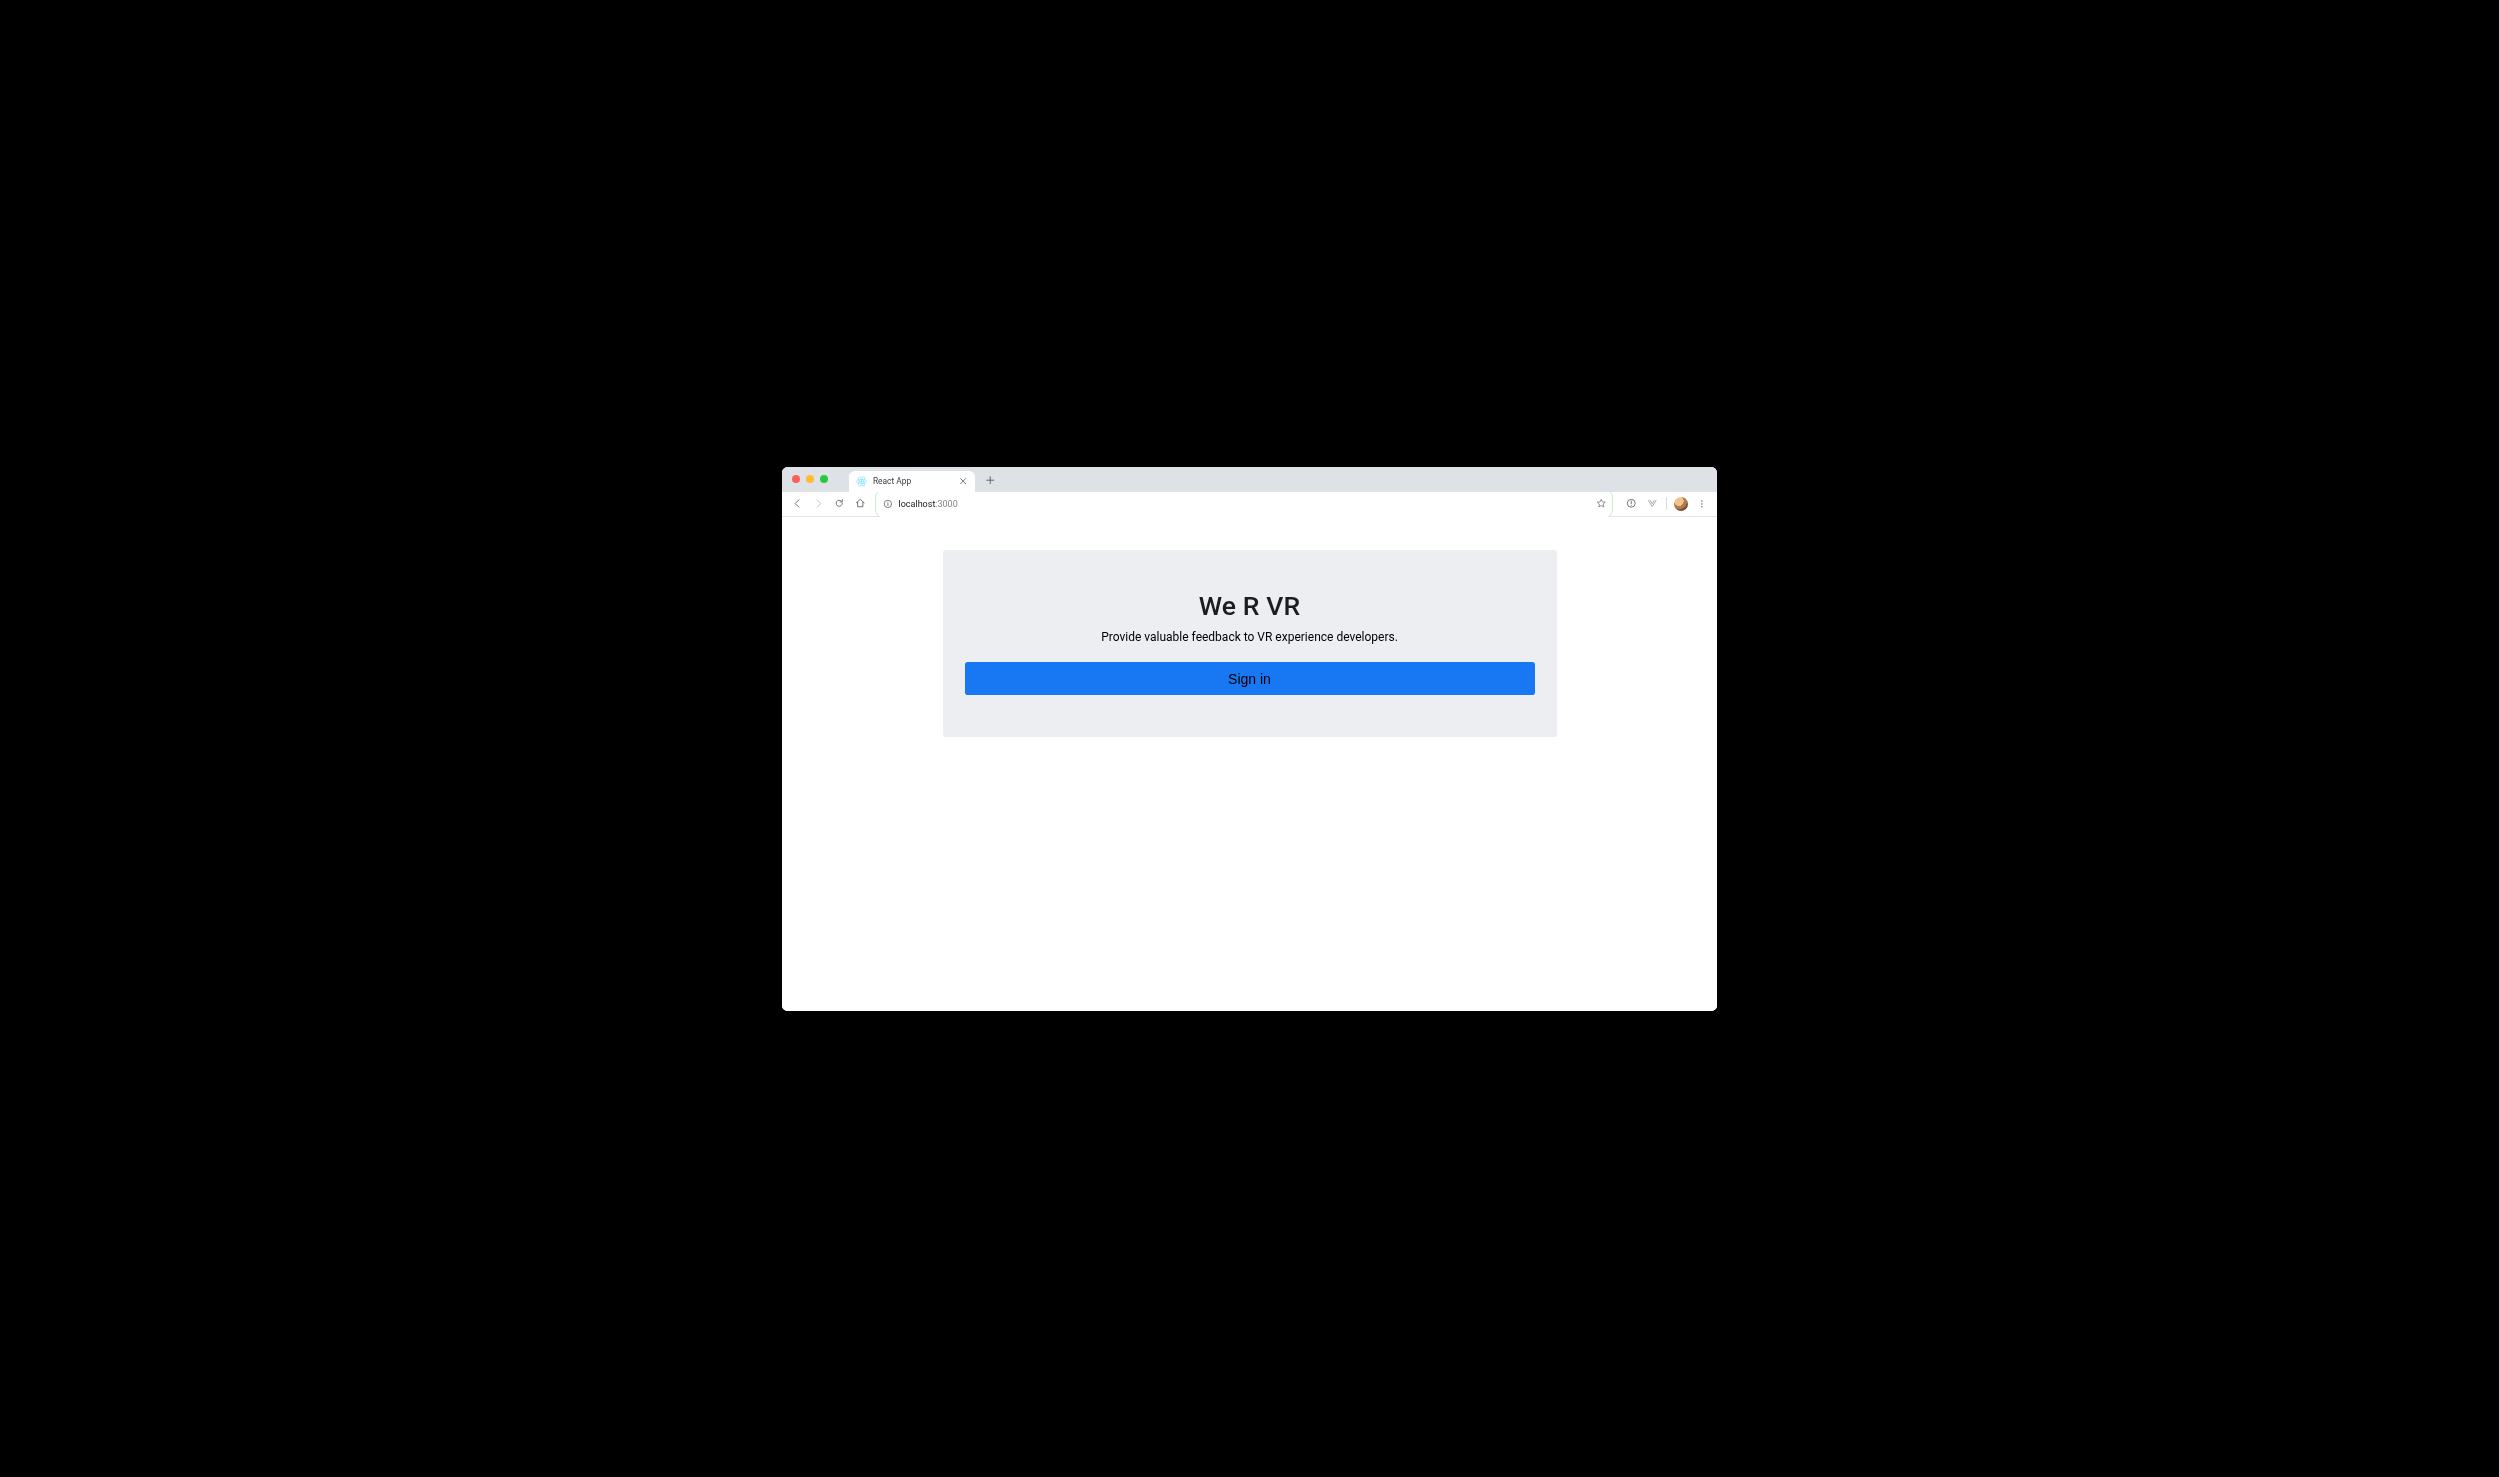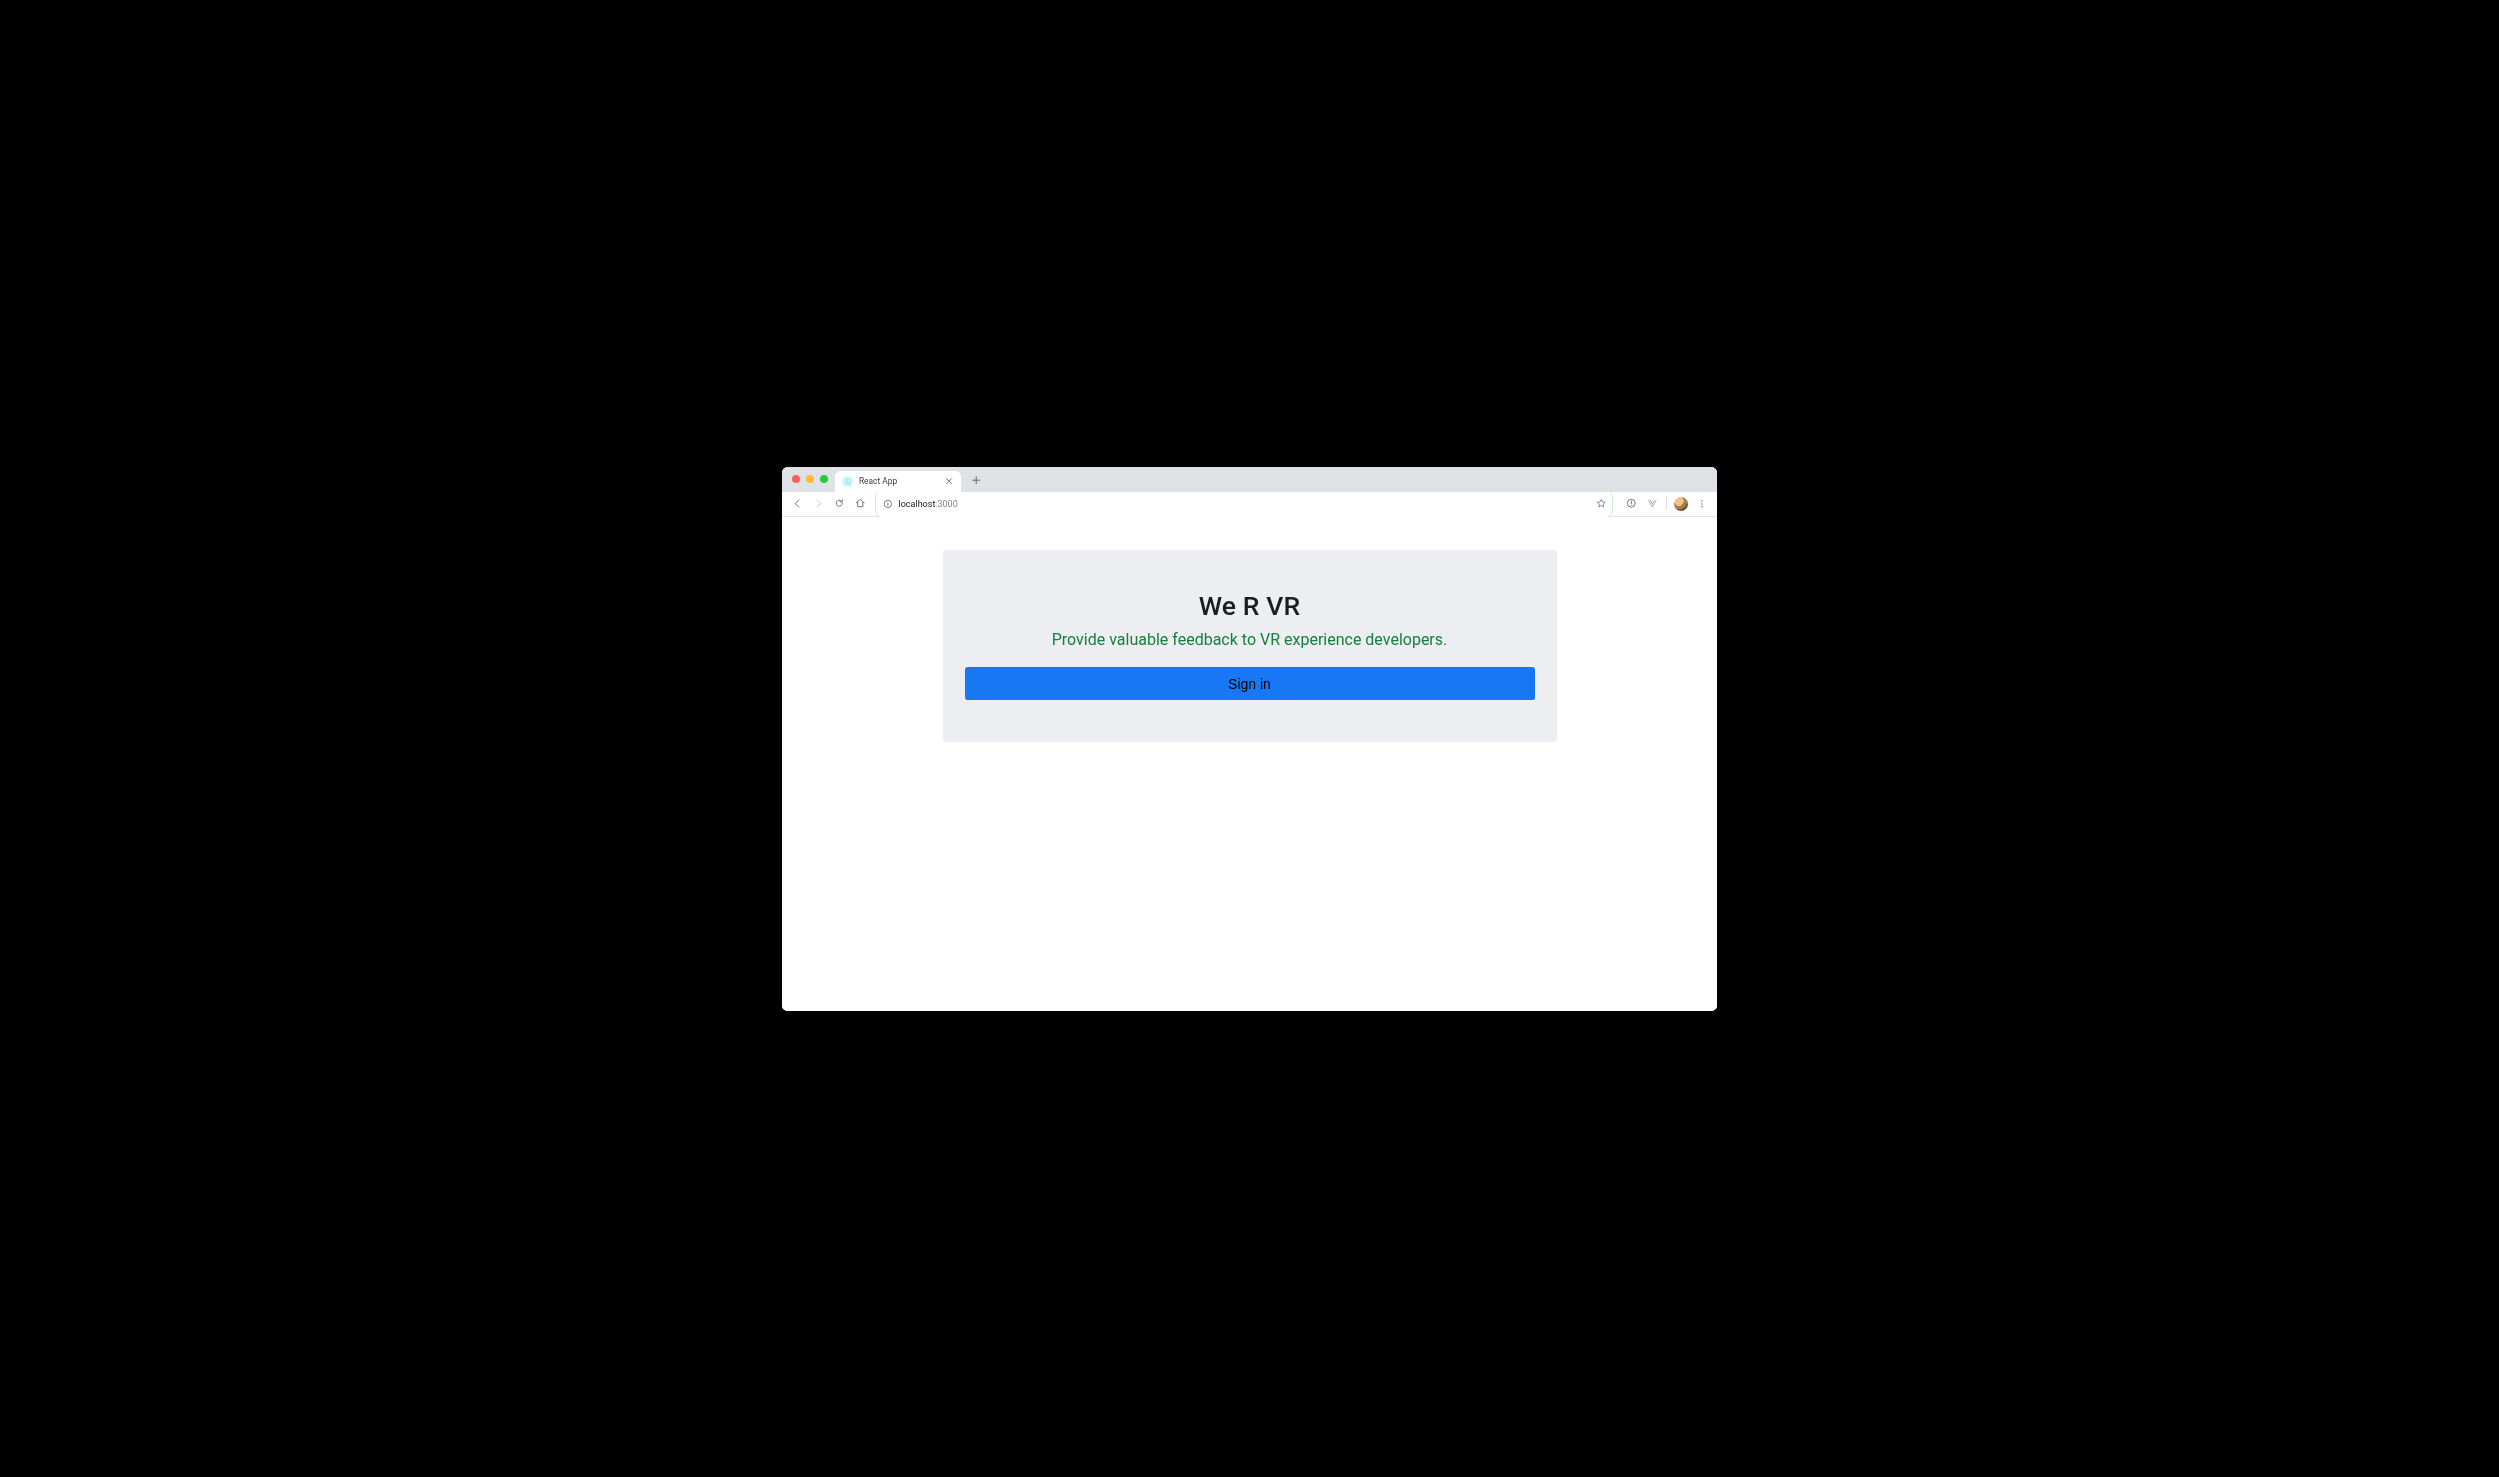--- a/index.html
+++ b/index.html
@@ -43,21 +43,21 @@
   .tl.red { background: #ff5f57; }
   .tl.yellow { background: #febc2e; }
   .tl.green { background: #28c840; }
   .tab {
     display: flex;
     align-items: center;
     height: 21px;
     background: #fff;
     border-radius: 5.6px 5.6px 0 0;
     padding: 0 7px;
-    margin-left: 3px;
+    margin-left: 17px;
     min-width: 126px;
     gap: 5.6px;
     position: relative;
   }
   .tab .favicon {
     width: 11px; height: 11px;
     display:flex;align-items:center;justify-content:center;
   }
   .tab .title {
     font-size: 8.4px;
@@ -143,22 +143,22 @@
     text-align:center;
   }
   .hero h1 {
     font-size: 26.5px;
     font-weight: 500;
     color:#1d1d1f;
     letter-spacing: 0.1px;
     margin-bottom: 9.8px;
   }
   .hero p {
-    font-size: 16px;
-    color:#15803d;
+    font-size: 12px;
+    color:#000000;
     margin-bottom: 18px;
   }
   .signin-btn {
     display:block;
     width:100%;
     background:#1877f2;
     color:#000000;
     border:none;
     border-radius:2.8px;
     font-size:14px;

